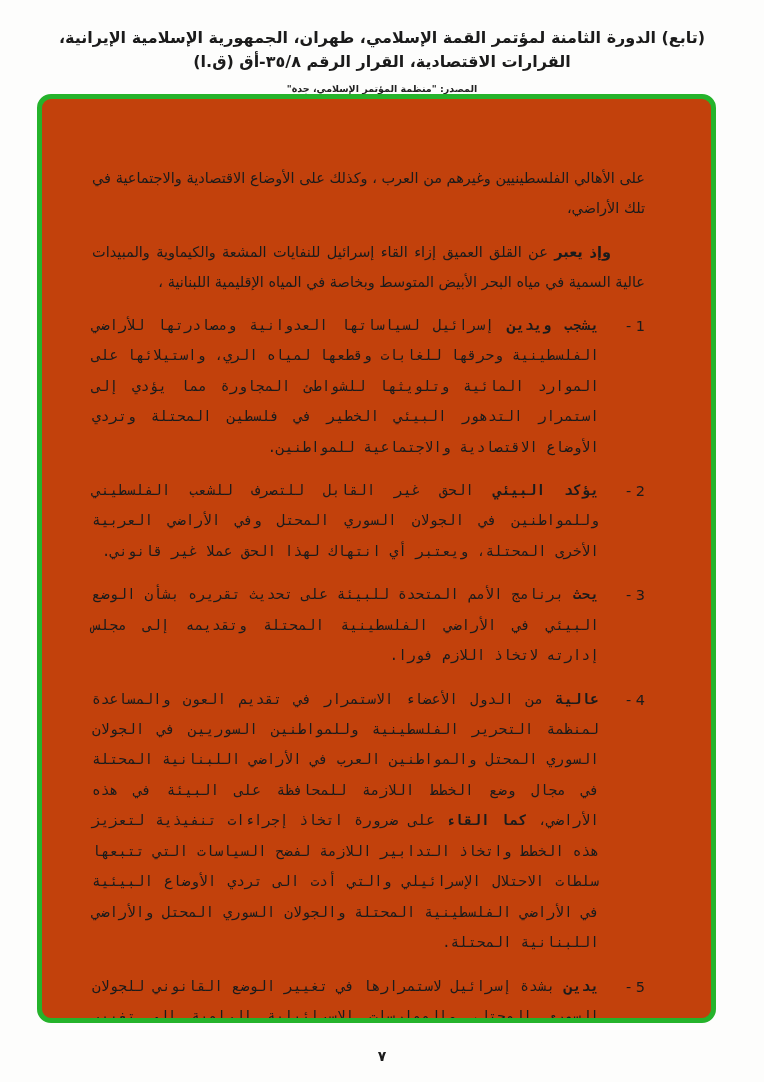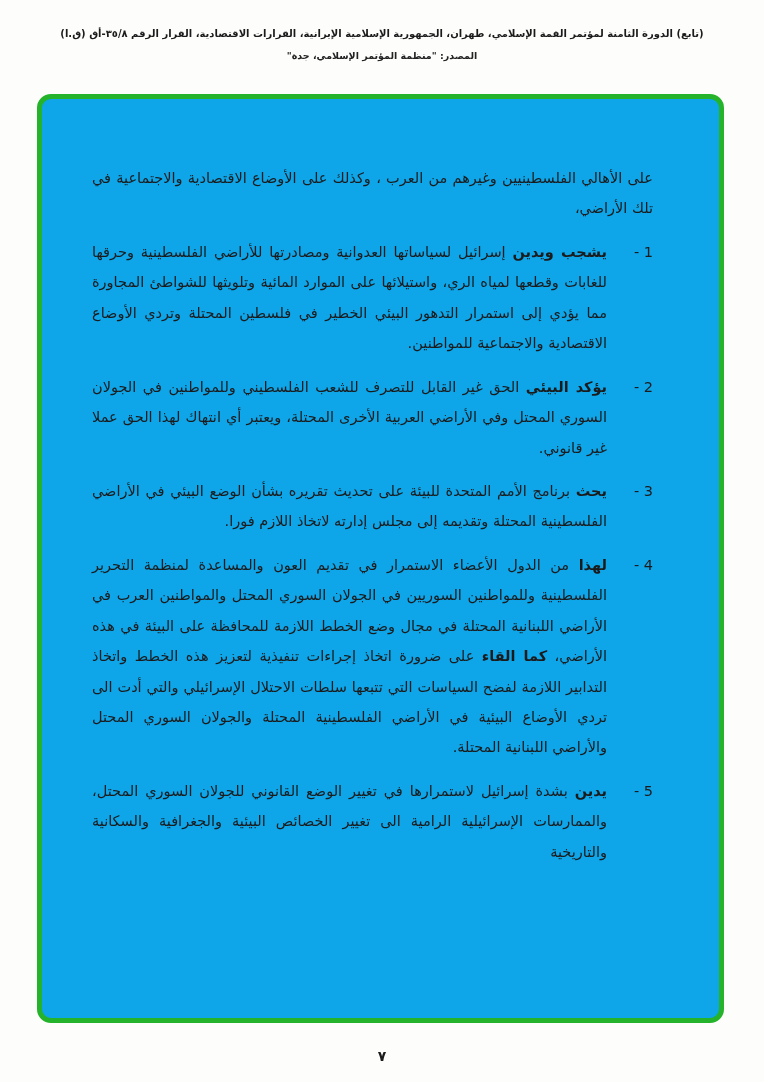--- a/index.html
+++ b/index.html
@@ -16,29 +16,29 @@
     width: 764px; height: 1082px;
     background: #fdfdfc;
     direction: rtl;
     overflow: hidden;
   }
   .header {
     position: absolute; top: 26px; left: 0; right: 0;
     text-align: center;
     font-weight: bold;
   }
-  .header .h1 { font-size: 10px; line-height: 1.5; padding: 0 30px; }
+  .header .h1 { font-size: 16px; line-height: 1.5; padding: 0 30px; }
   .header .h2 { font-size: 9.5px; margin-top: 9px; color: #222; }
   .greenbox {
     position: absolute;
-    top: 94px; right: 40px; left: 37px;
+    top: 94px; right: 48px; left: 37px;
     height: 929px;
     border: 5px solid #25b32b;
     border-radius: 14px;
-    background: #0ea5e9;
+    background: #c2410c;
     padding: 64px 66px 24px 50px;
     overflow: hidden;
   }
   .para {
     font-size: 14.5px;
     line-height: 2.1;
     text-align: justify;
     margin-bottom: 13px;
   }
   .para.indent { text-indent: 34px; }
@@ -50,20 +50,21 @@
     margin-bottom: 13px;
   }
   .item .num {
     flex: none;
     width: 46px;
     white-space: nowrap;
   }
   .item .itext {
     flex: 1;
     text-align: justify;
+    font-family: Liberation Mono, monospace;
   }
   .pagenum {
     position: absolute;
     bottom: 18px; left: 0; right: 0;
     text-align: center;
     font-weight: bold;
     font-size: 14px;
   }
 </style>
 </head>
@@ -73,20 +74,24 @@
 
   <div class="header">
     <div class="h1">(تابع) الدورة الثامنة لمؤتمر القمة الإسلامي، طهران، الجمهورية الإسلامية الإيرانية، القرارات الاقتصادية، القرار الرقم ٣٥/٨-أق (ق.ا)</div>
     <div class="h2">المصدر:  "منظمة المؤتمر الإسلامي، جدة"</div>
   </div>
 
   <div class="greenbox">
 
     <p class="para">على الأهالي الفلسطينيين وغيرهم من العرب ، وكذلك على الأوضاع الاقتصادية والاجتماعية في تلك الأراضي،</p>
 
+    <p class="para indent">
+      <span class="bold">وإذ يعبر</span>
+      <span>عن القلق العميق إزاء القاء إسرائيل للنفايات المشعة والكيماوية والمبيدات عالية السمية في مياه البحر الأبيض المتوسط وبخاصة في المياه الإقليمية اللبنانية ،</span>
+    </p>
 
 
     <div class="item">
       <div class="num">1 -</div>
       <div class="itext">
         <span class="bold">يشجب ويدين</span>
         <span>إسرائيل لسياساتها العدوانية ومصادرتها للأراضي الفلسطينية وحرقها للغابات وقطعها لمياه الري، واستيلائها على الموارد المائية وتلويثها للشواطئ المجاورة مما يؤدي إلى استمرار التدهور البيئي الخطير في فلسطين المحتلة وتردي الأوضاع الاقتصادية والاجتماعية للمواطنين.</span>
       </div>
     </div>
 
@@ -102,21 +107,21 @@
       <div class="num">3 -</div>
       <div class="itext">
         <span class="bold">يحث</span>
         <span>برنامج الأمم المتحدة للبيئة على تحديث تقريره بشأن الوضع البيئي في الأراضي الفلسطينية المحتلة وتقديمه إلى مجلس إدارته لاتخاذ اللازم فورا.</span>
       </div>
     </div>
 
     <div class="item">
       <div class="num">4 -</div>
       <div class="itext">
-        <span class="bold">لهذا</span>
+        <span class="bold">عالية</span>
         <span>من الدول الأعضاء الاستمرار في تقديم العون والمساعدة لمنظمة التحرير الفلسطينية وللمواطنين السوريين في الجولان السوري المحتل والمواطنين العرب في الأراضي اللبنانية المحتلة في مجال وضع الخطط اللازمة للمحافظة على البيئة في هذه الأراضي،</span>
         <span class="bold">كما القاء</span>
         <span>على ضرورة اتخاذ إجراءات تنفيذية لتعزيز هذه الخطط واتخاذ التدابير اللازمة لفضح السياسات التي تتبعها سلطات الاحتلال الإسرائيلي والتي أدت الى تردي الأوضاع البيئية في الأراضي الفلسطينية المحتلة والجولان السوري المحتل والأراضي اللبنانية المحتلة.</span>
       </div>
     </div>
 
     <div class="item">
       <div class="num">5 -</div>
       <div class="itext">
         <span class="bold">يدين</span>

